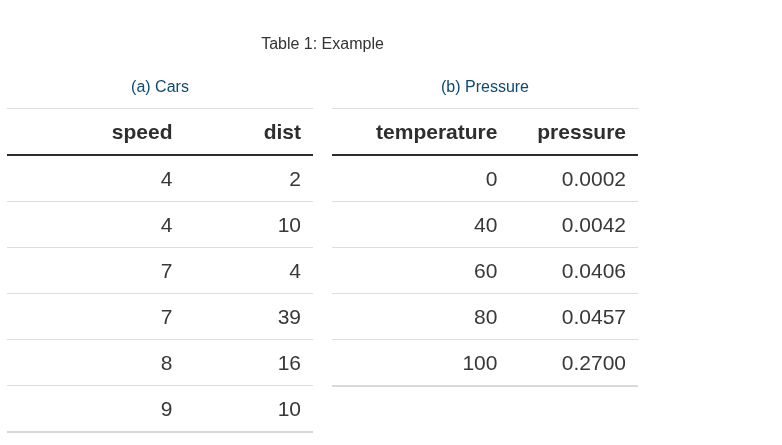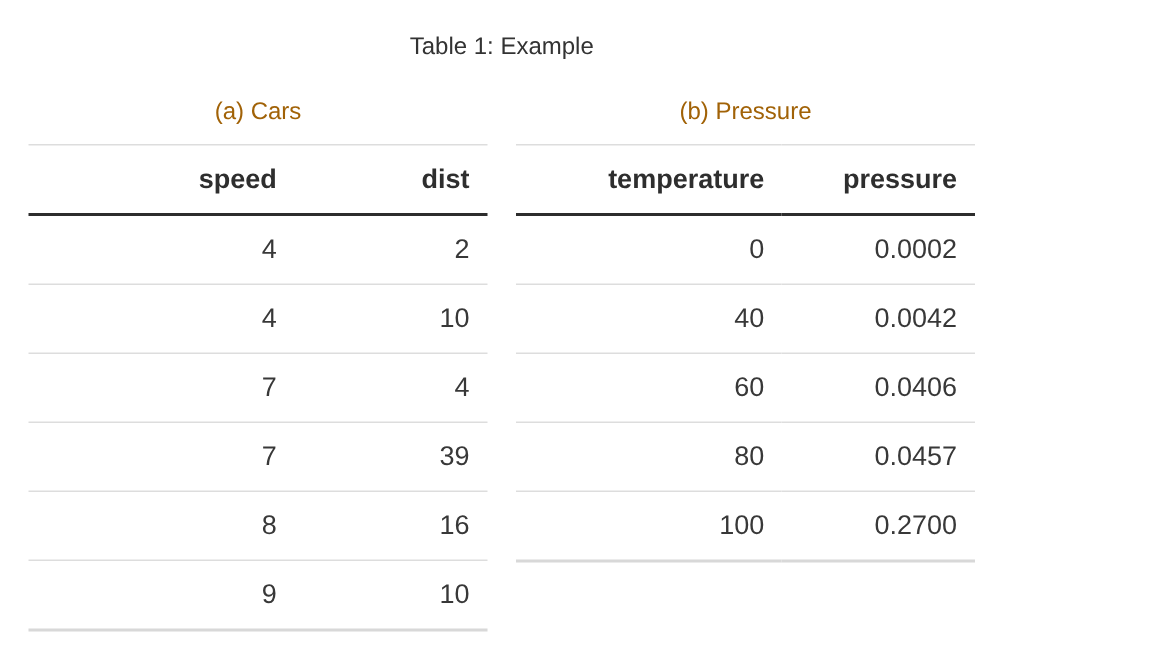--- a/index.html
+++ b/index.html
@@ -8,24 +8,23 @@
     background: #ffffff;
   }
   body {
     width: 782px;
     height: 445px;
     font-family: "Liberation Sans", "DejaVu Sans", sans-serif;
     color: #333333;
     overflow: hidden;
   }
   .page {
-    padding: 4px 26px 0 7px;
+    padding: 16px 26px 0 7px;
     box-sizing: border-box;
     width: 664px;
-    margin-left: 12px;
   }
   .table-title {
     padding-top: 17px;
     text-align: center;
     font-size: 16px;
     line-height: 21px;
     color: #333333;
   }
   .panels {
     display: flex;
@@ -33,28 +32,28 @@
     margin-top: 22px;
   }
   .panel {
     flex: 1 1 0;
     min-width: 0;
   }
   .caption {
     text-align: center;
     font-size: 16px;
     line-height: 21px;
-    color: #a16207;
+    color: #0c4a6e;
     margin-bottom: 11px;
   }
   table.tbl {
     width: 100%;
     border-collapse: collapse;
     border-top: 1px solid #dddddd;
-    font-size: 18px;
+    font-size: 21px;
     table-layout: fixed;
   }
   table.tbl th {
     font-weight: bold;
     color: #2e2e2e;
     text-align: right;
     height: 45px;
     padding: 0 12px 0 0;
     border-bottom: 2px solid #2d2d2d;
     vertical-align: middle;

